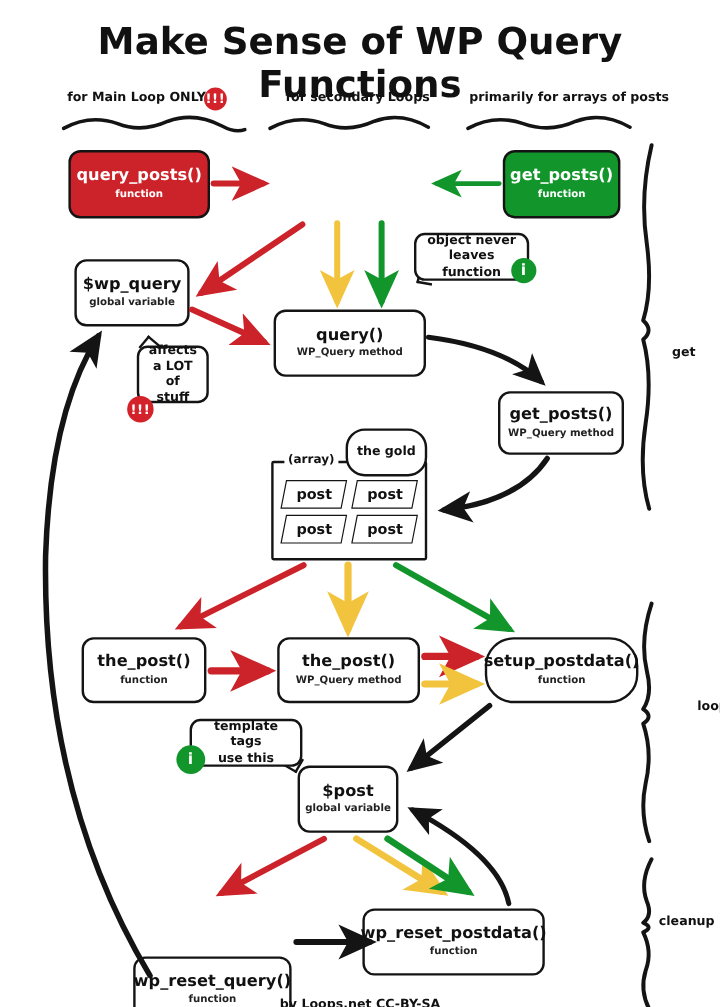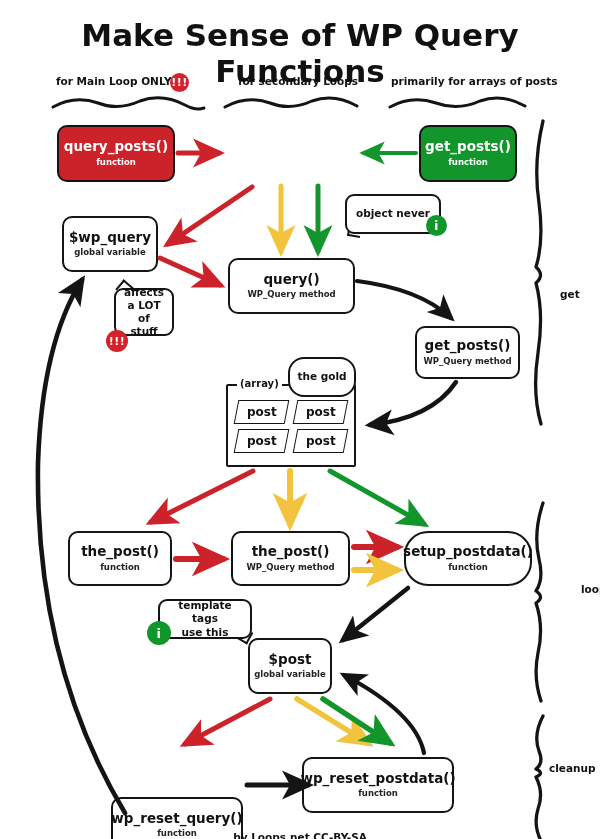--- a/index.html
+++ b/index.html
@@ -221,20 +221,21 @@
     <span>post</span>
   </div>
 
   <div class="callout pill" style="left:288px;top:344px;width:68px;height:21px;">
     <div>the gold</div>
   </div>
   <div class="tail" style="left:294px;top:358px;transform:rotate(-35deg);"></div>
 
   <div class="callout" style="left:345px;top:181px;width:96px;height:36px;">
     <div>object never</div>
+    <div>leaves function</div>
   </div>
   <div class="tail" style="left:348px;top:211px;transform:rotate(10deg);"></div>
   <div class="badge info" style="left:426px;top:202px;width:21px;height:21px;">
     <span class="glyph i">i</span>
   </div>
 
   <div class="callout" style="left:114px;top:275px;width:60px;height:48px;">
     <div>affects</div>
     <div>a LOT of</div>
     <div>stuff</div>

